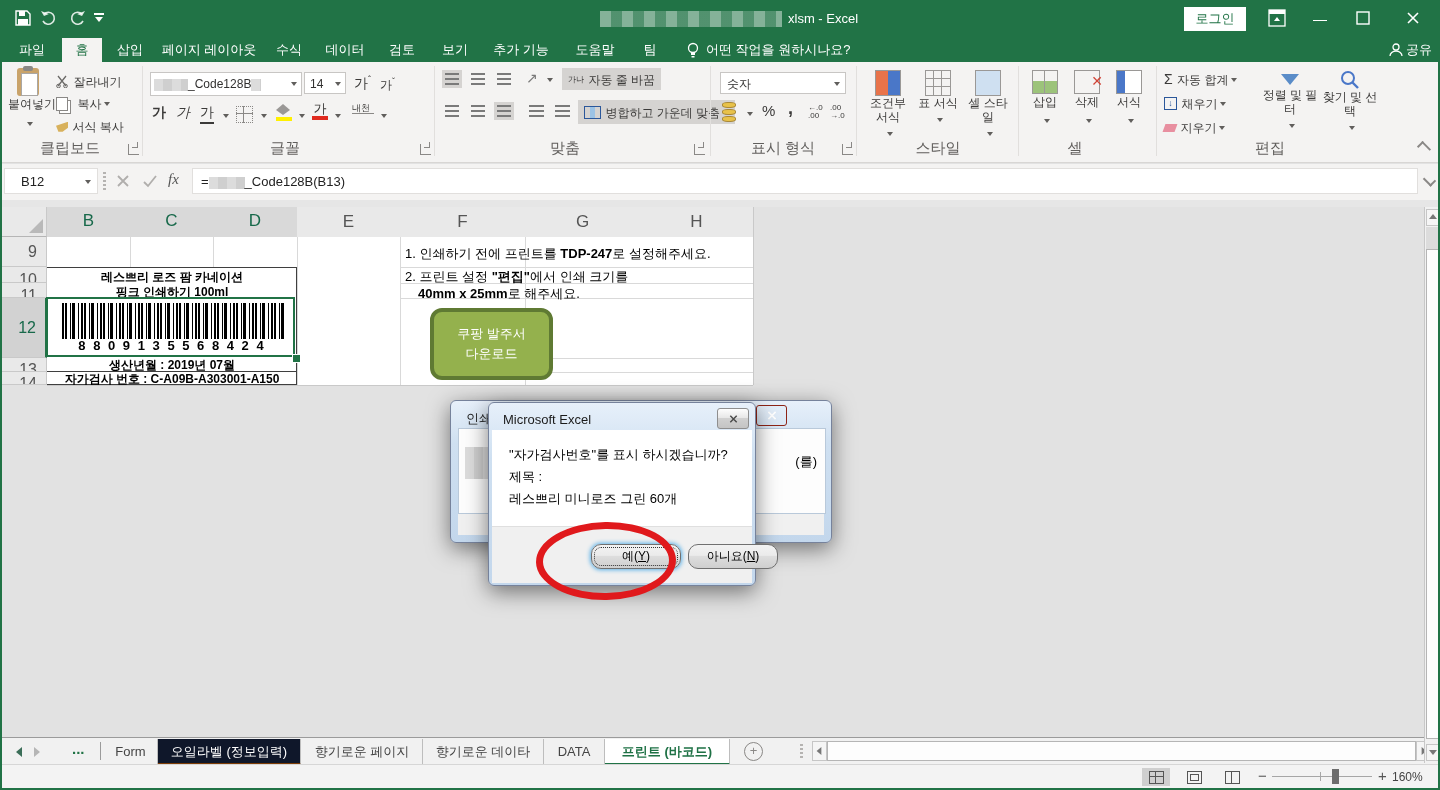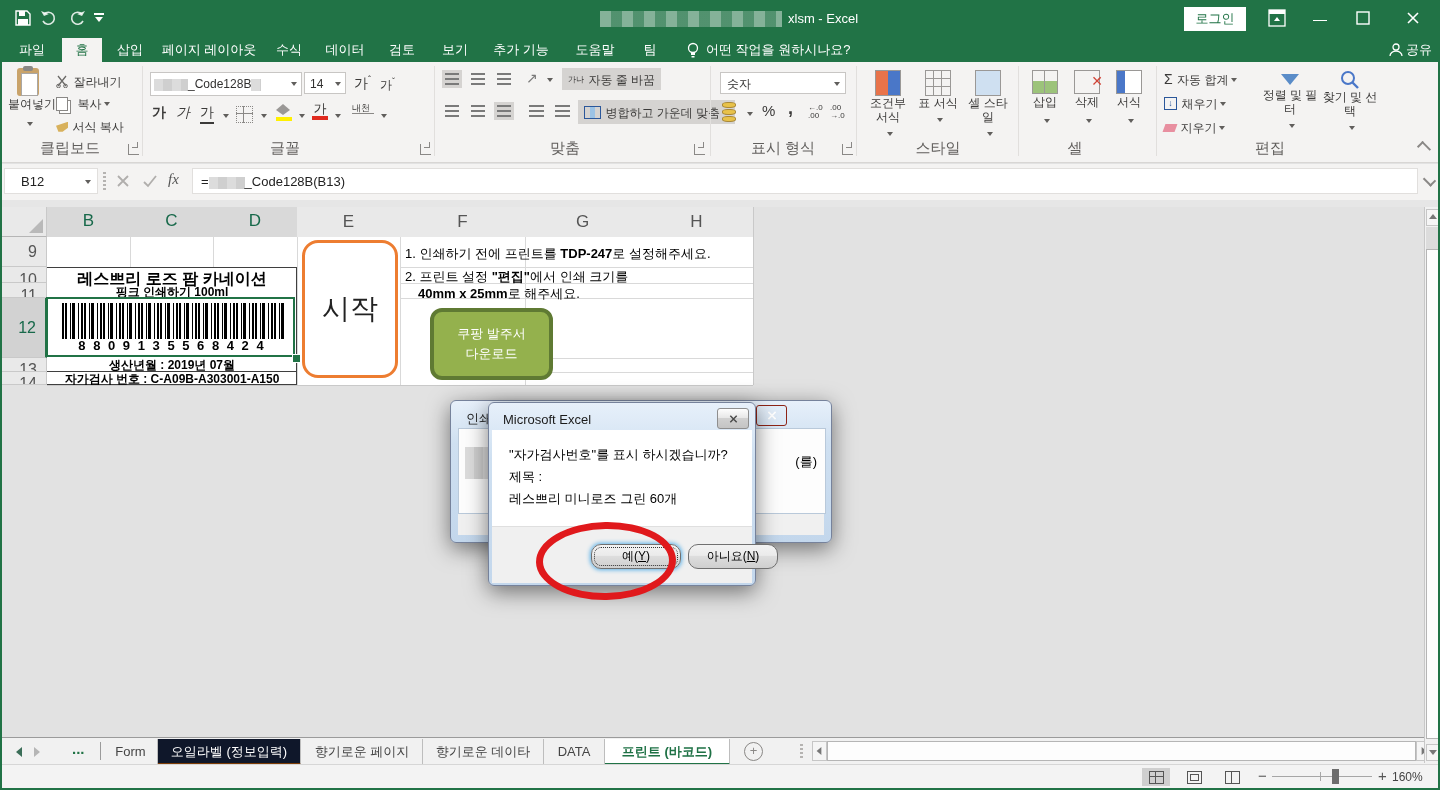--- a/index.html
+++ b/index.html
@@ -355,31 +355,30 @@
   <div class="gline" style="left:400px;top:298px;width:353px;height:1px"></div>
   <div class="gline" style="left:525px;top:358px;width:228px;height:1px"></div>
   <div class="gline" style="left:525px;top:372px;width:228px;height:1px"></div>
   <div class="gline" style="left:47px;top:385px;width:706px;height:1px;background:#c9c9c9"></div>
 
   <div class="blkline" style="left:47px;top:267px;width:250px;height:1px"></div>
   <div class="blkline" style="left:47px;top:371px;width:250px;height:1px"></div>
   <div class="blkline" style="left:47px;top:384px;width:250px;height:1px"></div>
   <div class="blkline" style="left:296px;top:267px;width:1px;height:118px"></div>
 
-  <div class="cellstext" style="left:47px;top:269px;width:250px;font-size:16px">레스쁘리 로즈 팜 카네이션</div>
+  <div class="cellstext" style="left:47px;top:269px;width:250px;font-size:12px">레스쁘리 로즈 팜 카네이션</div>
   <div class="cellstext" style="left:47px;top:284px;width:250px;font-size:12px">핑크 인쇄하기 100ml</div>
   <div class="barcode" style="left:62px;top:303px;width:222px;height:36px"></div>
   <div class="cellstext" style="left:52px;top:338px;width:240px;font-size:13px;letter-spacing:2px">8 8 0 9 1 3 5 5 6 8 4 2 4</div>
   <div class="cellstext" style="left:47px;top:357px;width:250px;font-size:12px">생산년월  :  2019년  07월</div>
   <div class="cellstext" style="left:47px;top:371px;width:250px;font-size:12px">자가검사 번호 : C-A09B-A303001-A150</div>
 
   <div class="abs" style="left:46px;top:297px;width:249px;height:60px;border:2px solid #217346;box-sizing:border-box"></div>
   <div class="abs" style="left:292px;top:354px;width:7px;height:7px;background:#217346;border:1px solid #fff"></div>
 
-  <div class="abs" style="left:302px;top:240px;width:96px;height:138px;background:#fff;border:3px solid #ED7D31;border-radius:16px;box-sizing:border-box;display:flex;align-items:center;justify-content:center;font-size:28px;color:#222">시작</div>
 
   <div class="abs" style="left:405px;top:245px;font-size:13px;color:#000;white-space:nowrap">
     <span>1. 인쇄하기 전에 프린트를 </span><b>TDP-247</b><span>로 설정해주세요.</span>
   </div>
   <div class="abs" style="left:405px;top:268px;font-size:13px;color:#000;white-space:nowrap">
     <span>2. 프린트 설정 </span><b>"편집"</b><span>에서 인쇄 크기를</span>
   </div>
   <div class="abs" style="left:418px;top:285px;font-size:13px;color:#000;white-space:nowrap">
     <b>40mm x 25mm</b><span>로 해주세요.</span>
   </div>

